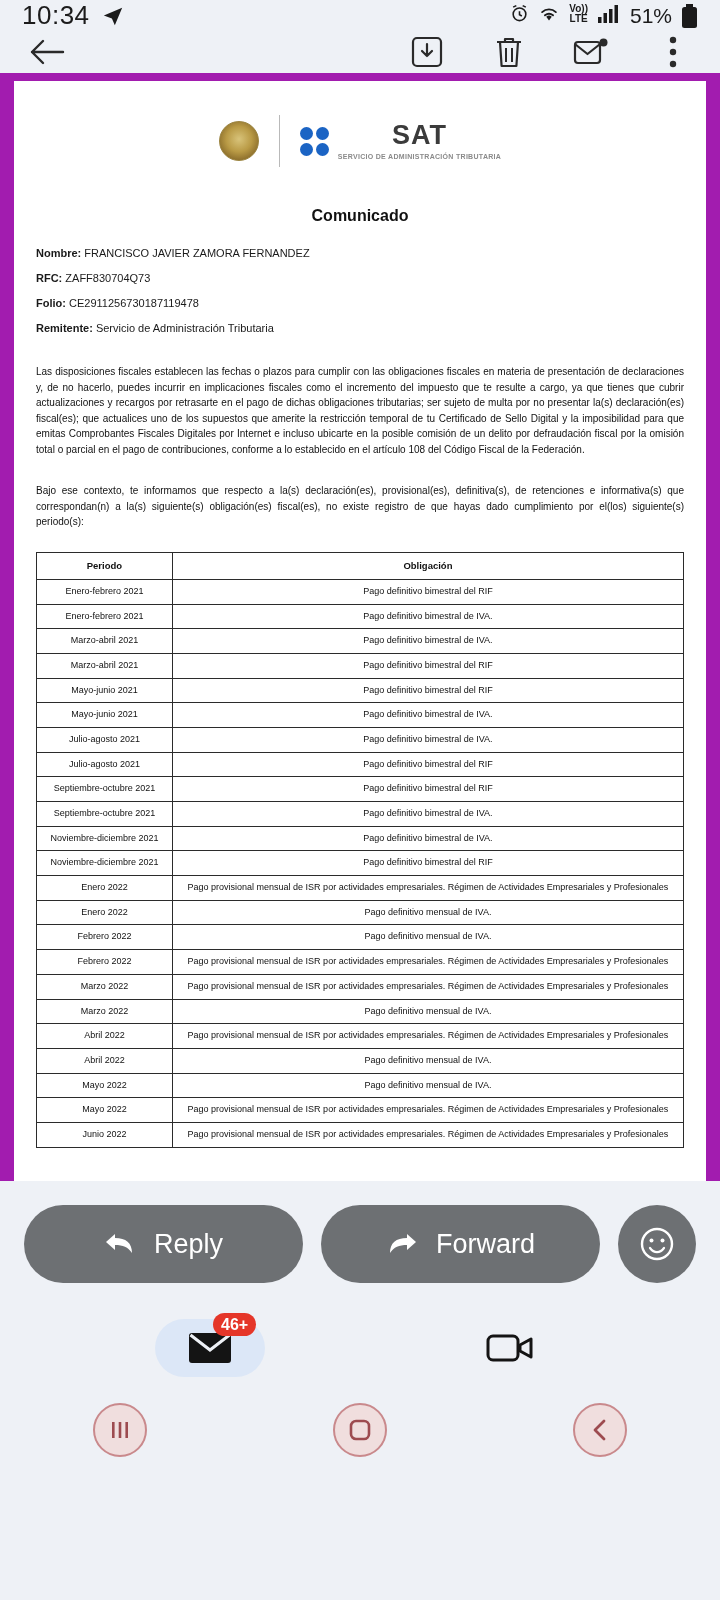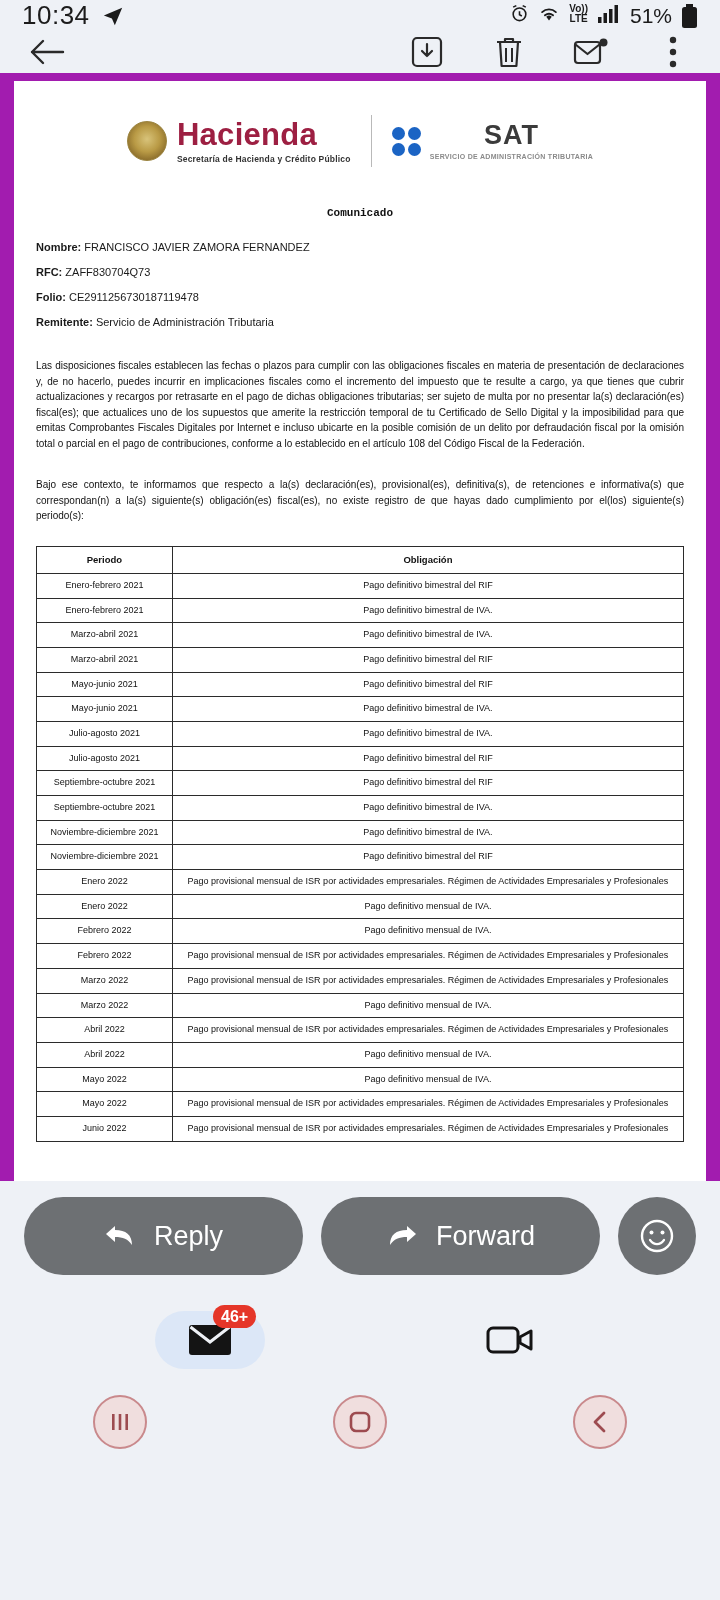--- a/index.html
+++ b/index.html
@@ -49,21 +49,21 @@
   }
   .hac-text .h-title { color:#9d1f42; font-size:31px; font-weight:bold; line-height:1; letter-spacing:.3px; }
   .hac-text .h-sub { color:#333; font-size:8.5px; font-weight:bold; margin-top:4px; letter-spacing:.2px; }
   .divider-v { width:1px; height:52px; background:#b9b9b9; margin: 0 20px; }
   .sat { display:flex; align-items:center; gap:9px;text-align:center; }
   .sat-dots { display:grid; grid-template-columns: 13px 13px; grid-gap:3px; }
   .sat-dots i { width:13px; height:13px; border-radius:50%; background:#1b64c4; display:block; }
   .sat-text .s-title { color:#3b3b3b; font-size:27px; font-weight:bold; letter-spacing:1px; line-height:1; }
   .sat-text .s-sub { color:#8a8a8a; font-size:7px; font-weight:bold; margin-top:4px; letter-spacing:.3px; }
 
-  .doc-title { text-align:center; font-size:11px; font-weight:bold; color:#111; margin: 26px 0 22px 0; font-family: Liberation Mono, monospace; }
+  .doc-title { text-align:center; font-size:16px; font-weight:bold; color:#111; margin: 26px 0 22px 0; }
 
   .field { font-size:11px; color:#1a1a1a; margin-bottom: 13px; }
   .field b { font-weight:bold; }
 
   .para {
     font-size:10px; line-height:1.55; color:#111; text-align:justify;
     margin-top: 30px;
   }
   .para.second { margin-top: 26px; }
 
@@ -74,21 +74,21 @@
   table.obligaciones th, table.obligaciones td {
     border:1px solid #2b2b2b; font-size:9px; color:#111; text-align:center;
     padding: 6px 4px; line-height:1.3;
   }
   table.obligaciones th { font-weight:bold; font-size:9.5px; padding:7px 4px; }
   table.obligaciones col.c1 { width: 21%; }
 
   
   .reply-bar {
     display:flex; align-items:flex-end; justify-content:center; gap:18px;
-    padding: 16px 24px 18px 24px; background:#eef1f6;
+    padding: 24px 24px 18px 24px; background:#eef1f6;
   }
   .pill {
     background:#6d7073; color:#fff; border-radius:40px;
     height:78px; display:flex; align-items:center; justify-content:center; gap:18px;
     font-size:27px; flex:1 1 0; min-width:0;
   }
   .pill .g { font-size:26px; }
   .circle-btn {
     width:78px; height:78px; border-radius:50%; background:#6d7073; color:#fff;
     display:flex; align-items:center; justify-content:center; font-size:30px; flex:0 0 78px;
@@ -202,24 +202,20 @@
       </div>
     </div>
   </div>
 
   <div class="mail-card">
     <div class="mail-inner">
 
       <div class="logos">
         <div class="hacienda">
           <div class="eagle"></div>
-          <div class="hac-text">
-            <div class="h-title">Hacienda</div>
-            <div class="h-sub">Secretaría de Hacienda y Crédito Público</div>
-          </div>
         </div>
         <div class="divider-v"></div>
         <div class="sat">
           <div class="sat-dots">
               <i></i>
               <i></i>
               <i></i>
               <i></i>
             </div>
           <div class="sat-text">

